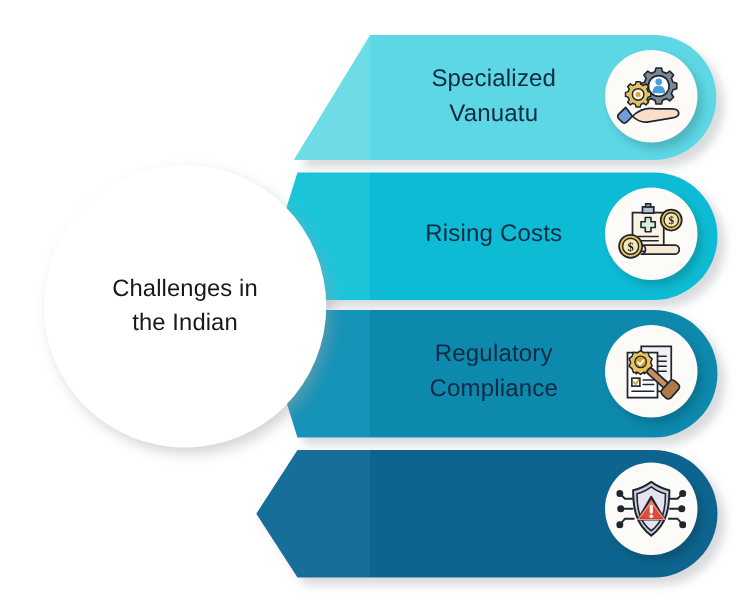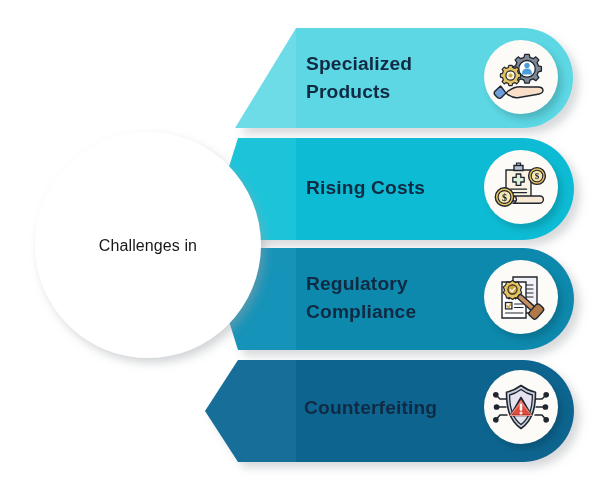--- a/index.html
+++ b/index.html
@@ -36,21 +36,21 @@
     position: absolute;
     left: 42px;
     top: 150px;
     width: 212px;
     height: 190px;
     display: flex;
     flex-direction: column;
     align-items: center;
     justify-content: center;
     text-align: center;
-    font-size: 16px;
+    font-size: 19px;
     line-height: 27px;
     color: #17181a;
     letter-spacing: 0.1px;
     pointer-events: none;
   }
   .center-label .cl-line {
     display: block;
     white-space: nowrap;
   }
 
@@ -58,23 +58,22 @@
   .band-label {
     position: absolute;
     text-align: center;
     color: #102a43;
     font-size: 19.2px;
     line-height: 28px;
     letter-spacing: 0.15px;
     pointer-events: none;
     display: flex;
     flex-direction: column;
-    align-items: flex-start;
+    align-items: center;
     justify-content: center;
-    font-weight: bold;
   }
   .band-label .bl-line {
     display: block;
     white-space: nowrap;
   }
 
   .band-label.b0 { left: 306px; top: 36px;  width: 178px; height: 84px; }
   .band-label.b1 { left: 306px; top: 146px; width: 178px; height: 84px; }
   .band-label.b2 { left: 306px; top: 256px; width: 178px; height: 84px; }
   .band-label.b3 { left: 304px; top: 366px; width: 182px; height: 84px; }
@@ -143,38 +142,38 @@
         <path id="b4point" d="M 296 360 L 296 462 L 238 462 L 205 411 L 238 360 Z" fill="#166E99"></path>
         <path id="b4body" d="M 296 360 L 523 360 A 51 51 0 0 1 523 462 L 296 462 Z" fill="#10658F"></path>
       </g>
     </g>
 
     <circle id="centerCircle" cx="148" cy="245" r="113" fill="#ffffff" filter="url(#circleShadow)"></circle>
   </svg>
 
   <div class="center-label" style="color: rgb(23, 24, 26);">
     <span class="cl-line">Challenges in</span>
+    <span class="cl-line">the Indian</span>
   </div>
 
   <div class="band-label b0" style="color: rgb(16, 42, 67);">
     <span class="bl-line">Specialized</span>
-    <span class="bl-line">Products</span>
+    <span class="bl-line">Vanuatu</span>
   </div>
 
   <div class="band-label b1" style="color: rgb(16, 42, 67);">
     <span class="bl-line">Rising Costs</span>
   </div>
 
   <div class="band-label b2" style="color: rgb(16, 42, 67);">
     <span class="bl-line">Regulatory</span>
     <span class="bl-line">Compliance</span>
   </div>
 
   <div class="band-label b3" style="color: rgb(16, 42, 67);">
-    <span class="bl-line">Counterfeiting</span>
   </div>
 
   <div class="badge g0">
     <svg width="56" height="56" viewBox="0 0 56 56">
 
       <g transform="translate(34,18)">
         <g fill="#7d8895" stroke="#20262e" stroke-width="1.3" stroke-linejoin="round">
           <path d="M -2.2 -12.6 L 2.2 -12.6 L 3.0 -9.6 L 6.2 -8.3 L 8.8 -10.1 L 11.9 -7.0
                    L 10.1 -4.4 L 11.4 -1.2 L 14.4 -0.4 L 14.4 4.0 L 11.4 4.8 L 10.1 8.0
                    L 11.9 10.6 L 8.8 13.7 L 6.2 11.9 L 3.0 13.2 L 2.2 16.2 L -2.2 16.2

